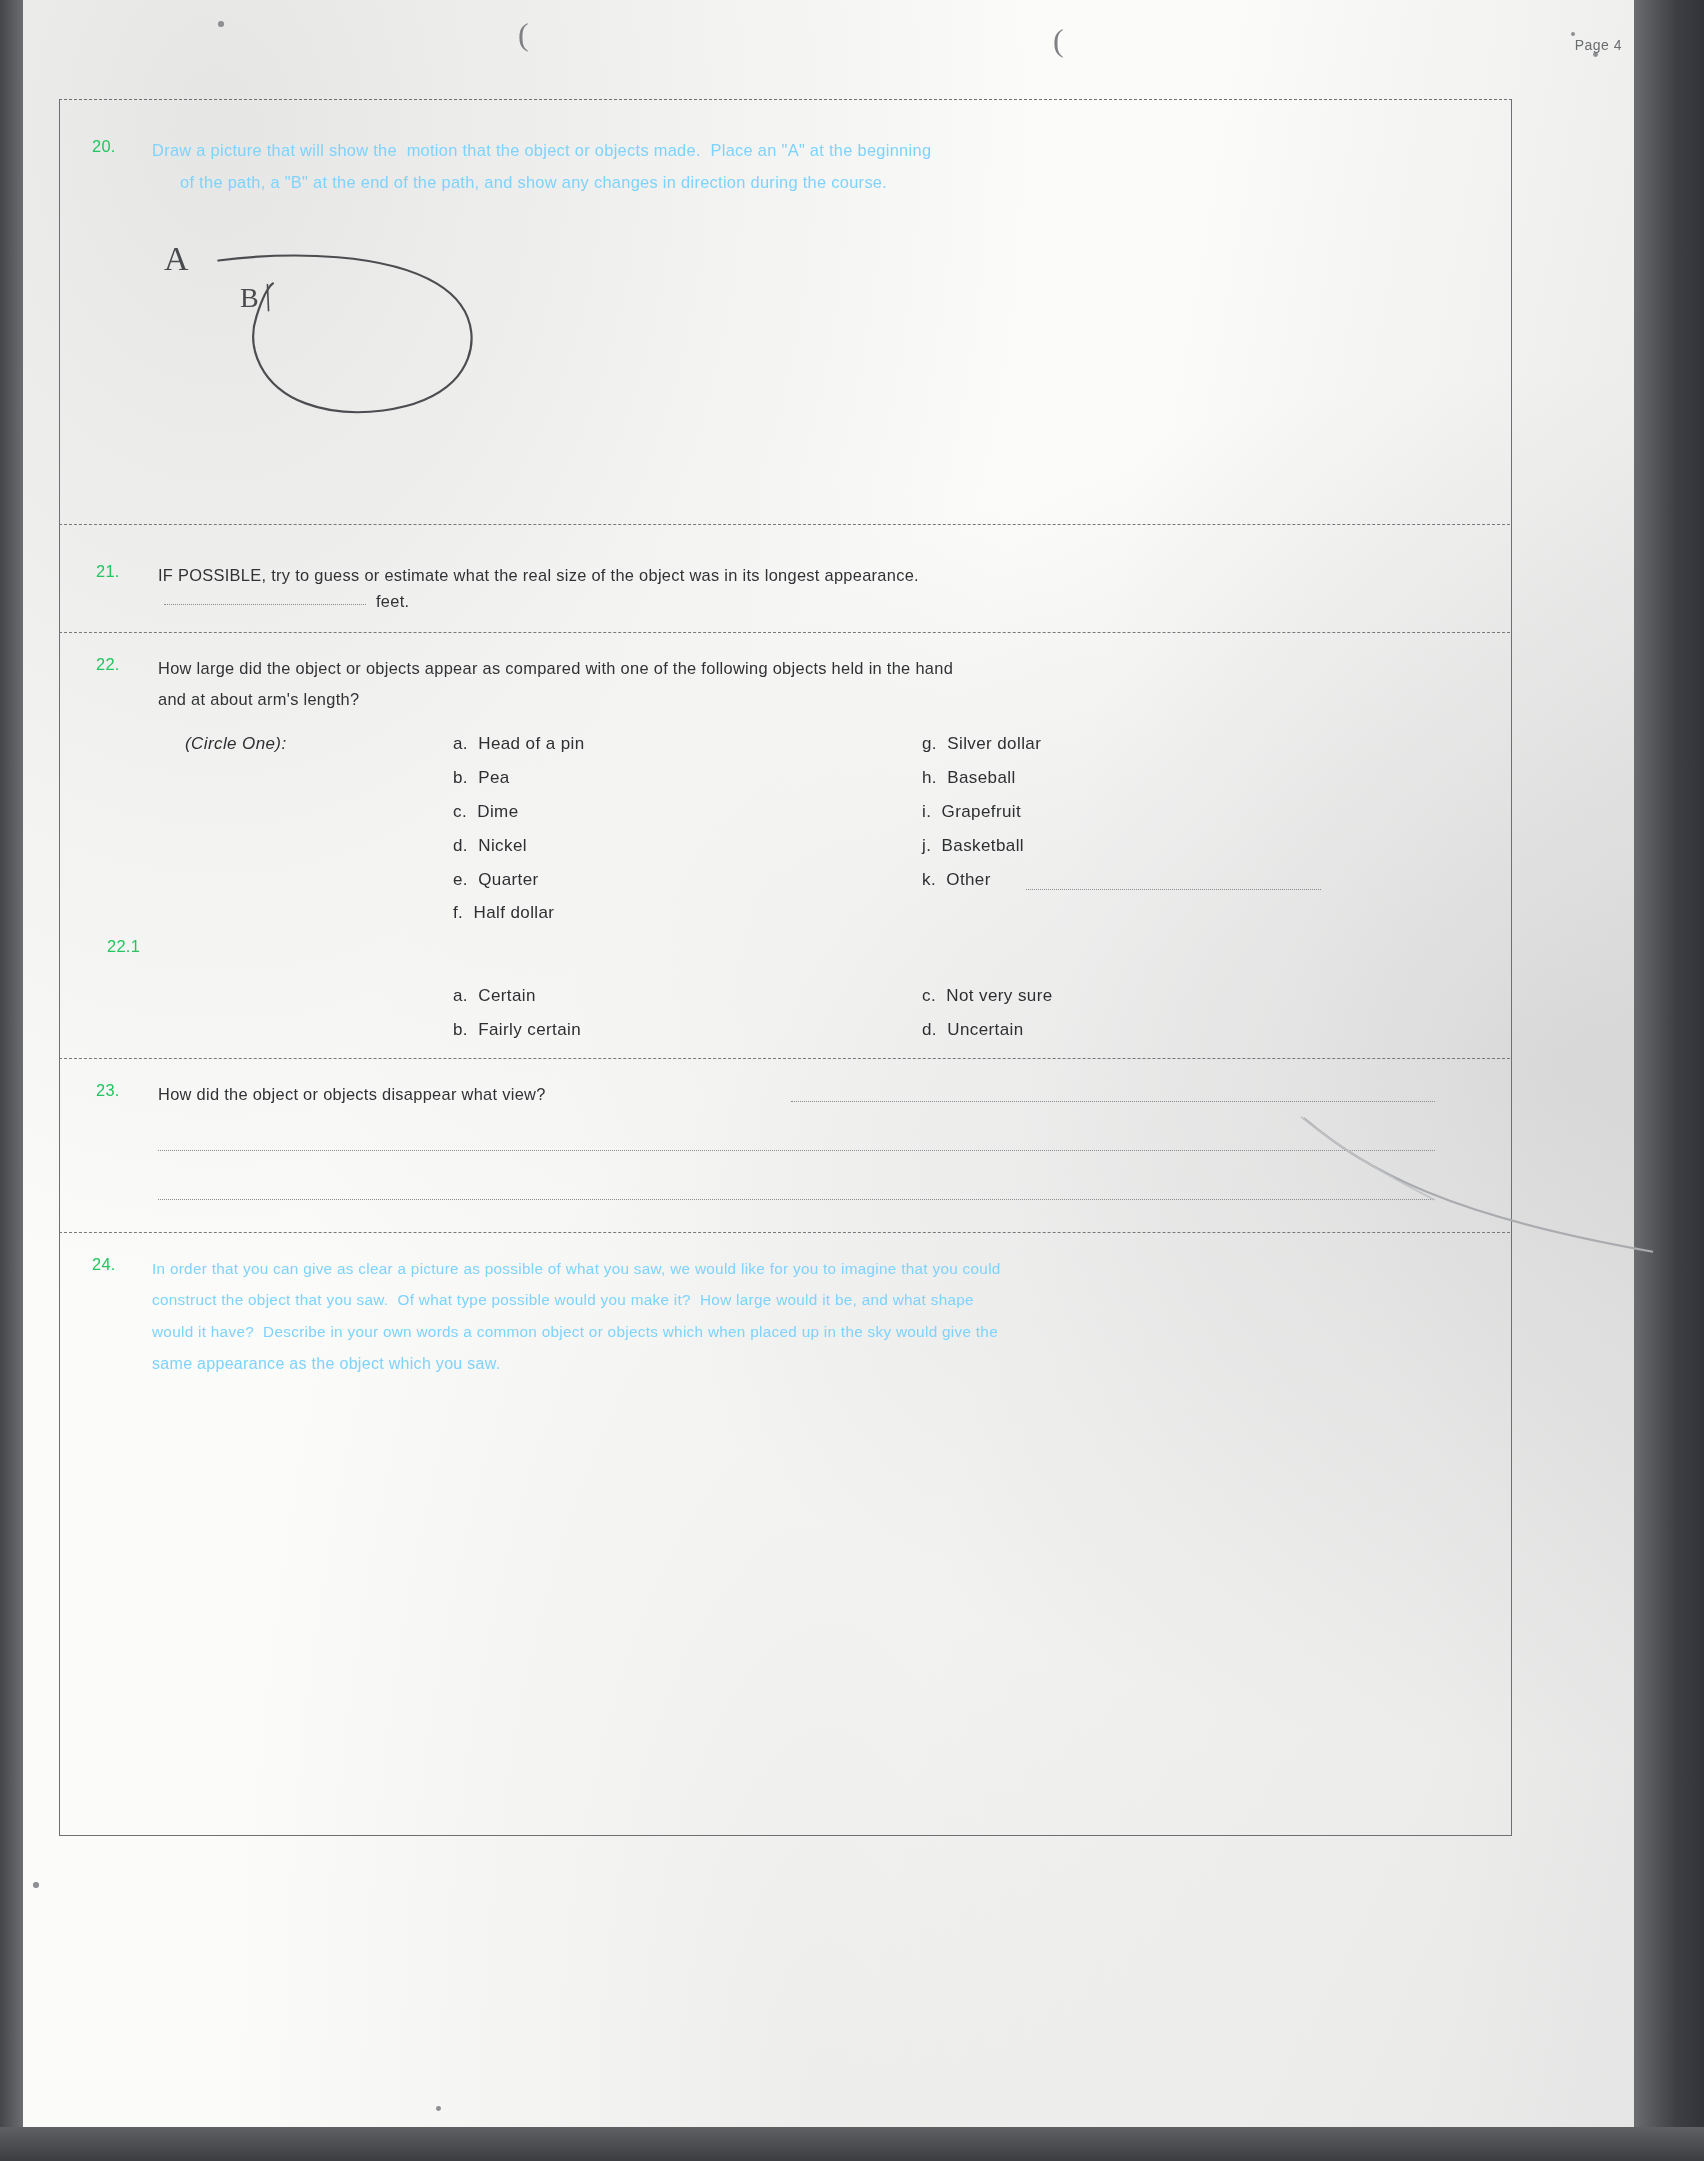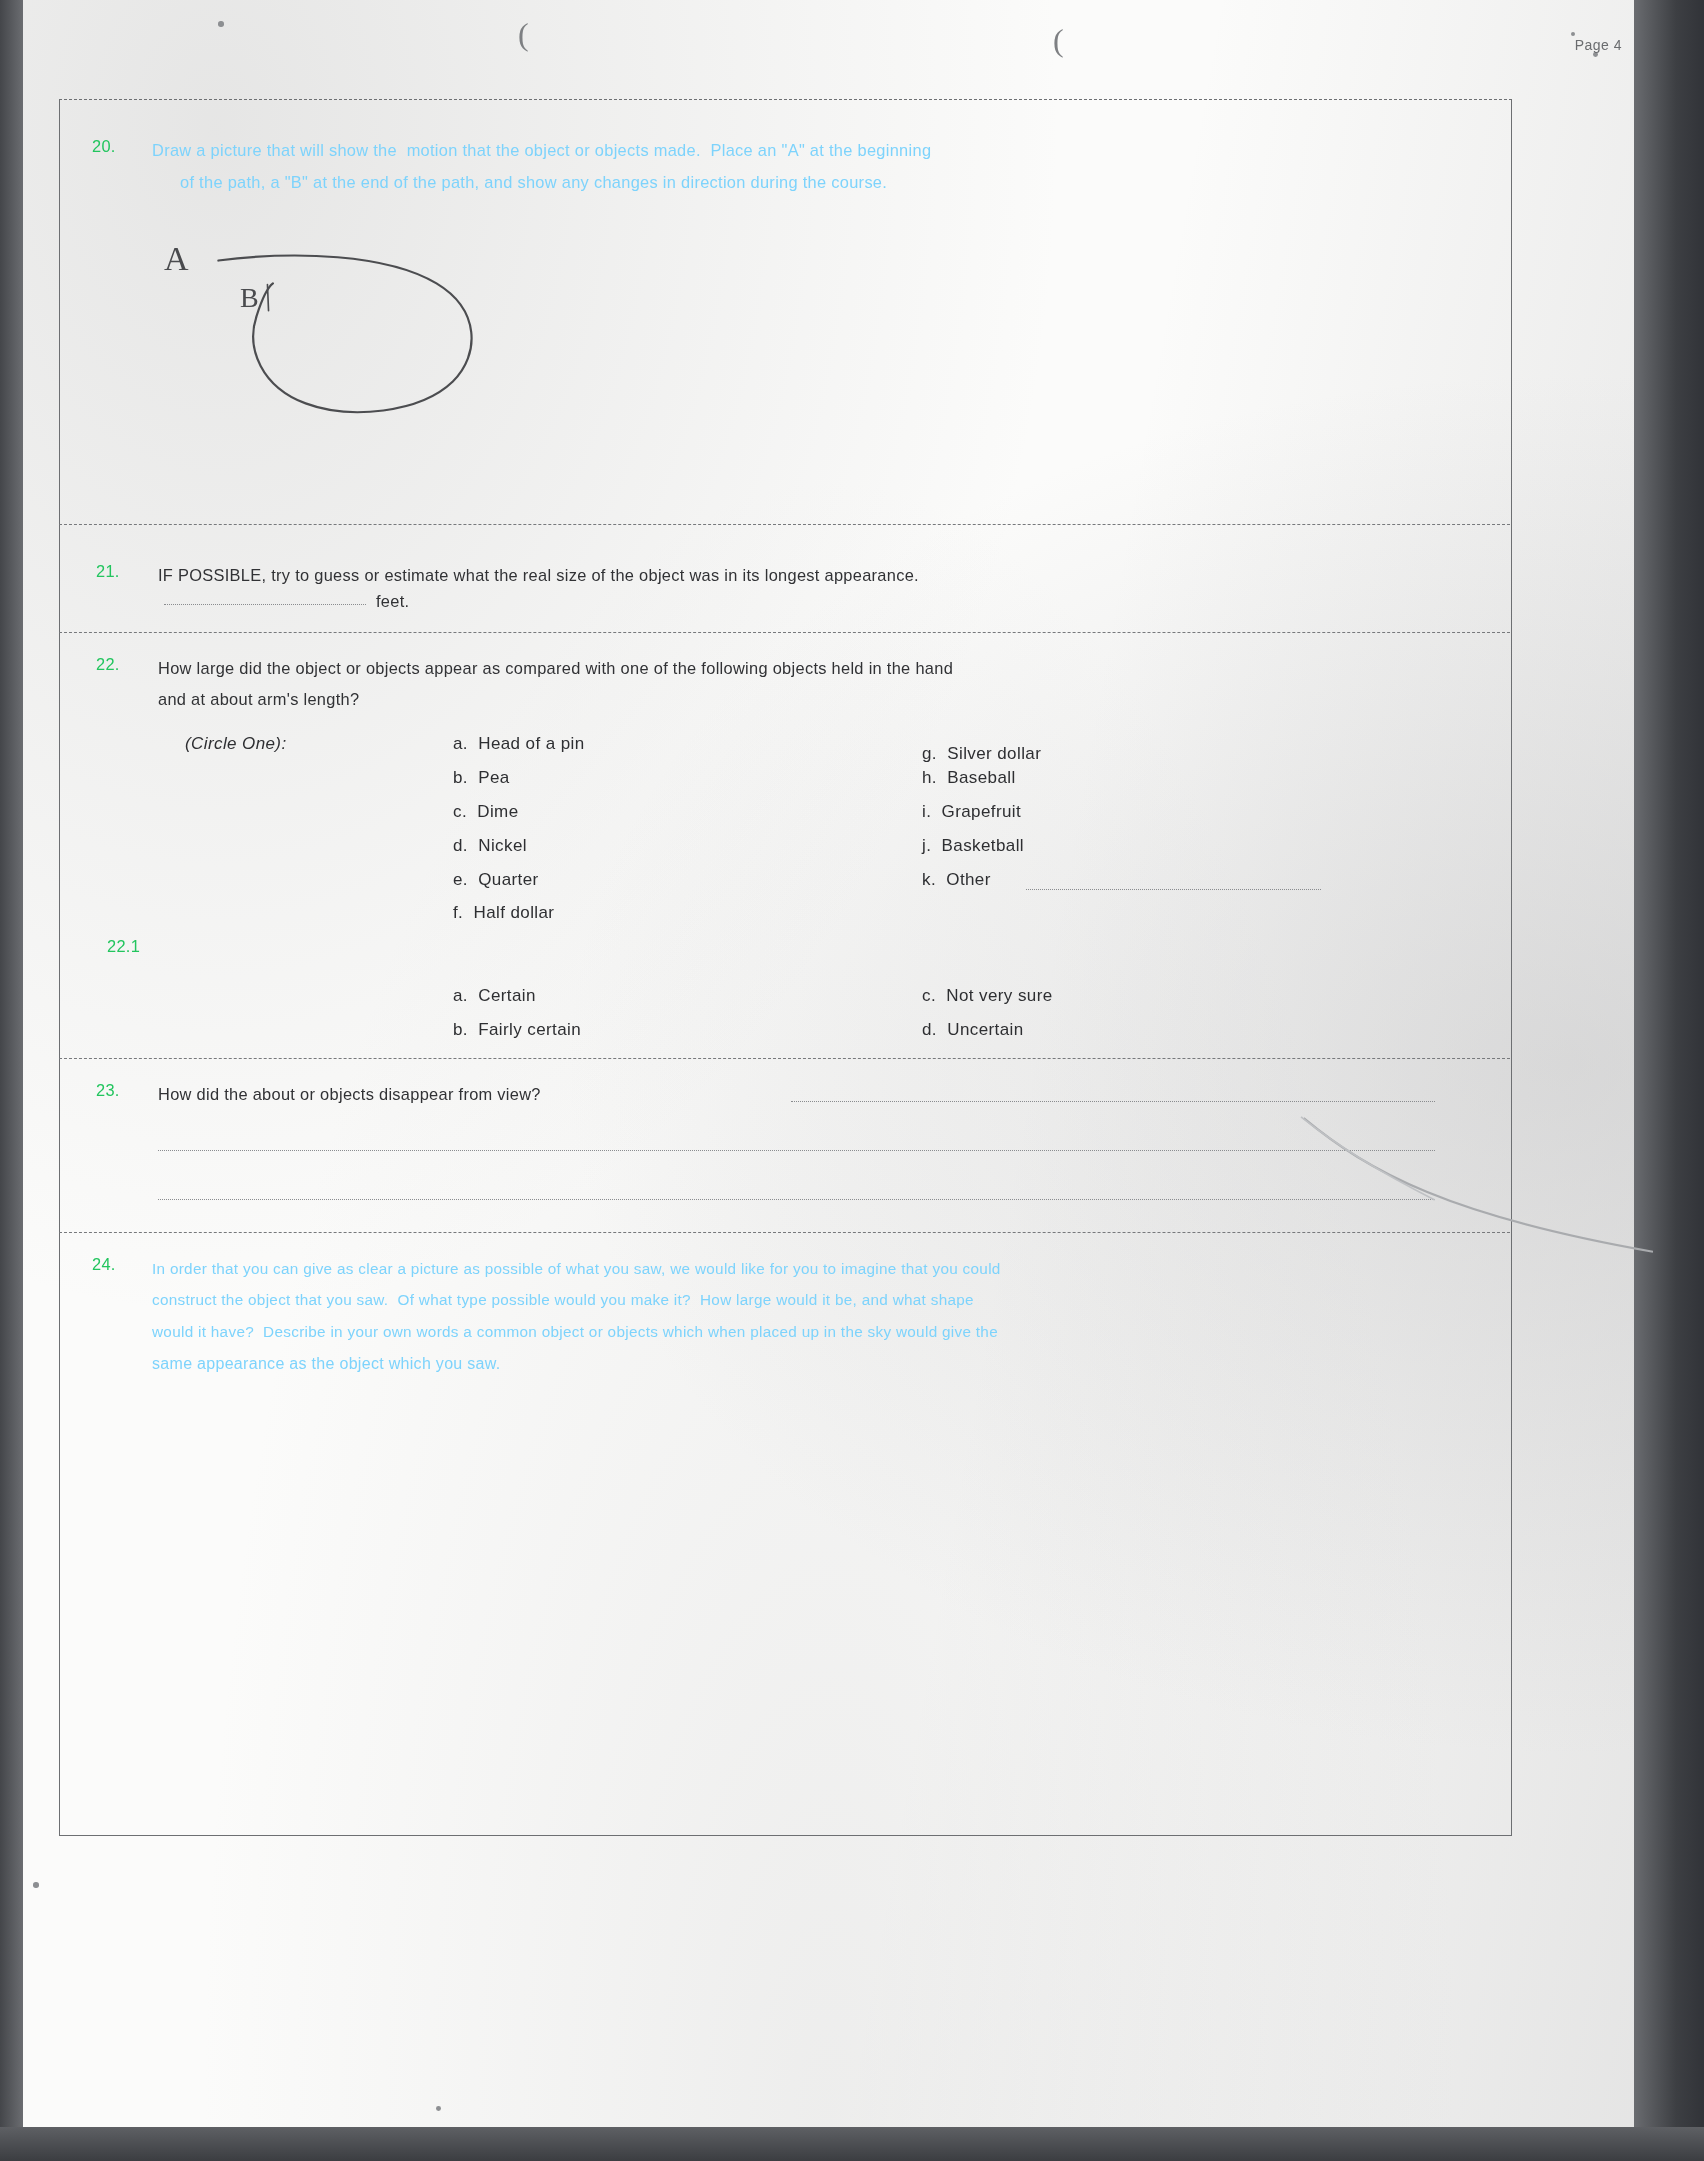--- a/index.html
+++ b/index.html
@@ -208,38 +208,38 @@
 
   <div class="txt opt ital" style="left:185px; top:734px;">(Circle One):</div>
 
   <div class="txt opt" style="left:453px; top:734px;">a.  Head of a pin</div>
   <div class="txt opt" style="left:453px; top:768px;">b.  Pea</div>
   <div class="txt opt" style="left:453px; top:802px;">c.  Dime</div>
   <div class="txt opt" style="left:453px; top:836px;">d.  Nickel</div>
   <div class="txt opt" style="left:453px; top:870px;">e.  Quarter</div>
   <div class="txt opt" style="left:453px; top:903px;">f.  Half dollar</div>
 
-  <div class="txt opt" style="left:922px; top:734px;margin-top:10px;">g.  Silver dollar</div>
+  <div class="txt opt" style="left:922px; top:734px;">g.  Silver dollar</div>
   <div class="txt opt" style="left:922px; top:768px;">h.  Baseball</div>
   <div class="txt opt" style="left:922px; top:802px;">i.  Grapefruit</div>
   <div class="txt opt" style="left:922px; top:836px;">j.  Basketball</div>
   <div class="txt opt" style="left:922px; top:870px;">k.  Other</div>
   <div class="blank-ul" style="left:1026px; top:889px; width:295px;"></div>
 
   <div class="txt num" style="left:107px; top:937px;">22.1</div>
 
   <div class="txt opt" style="left:453px; top:986px;">a.  Certain</div>
   <div class="txt opt" style="left:453px; top:1020px;">b.  Fairly certain</div>
   <div class="txt opt" style="left:922px; top:986px;">c.  Not very sure</div>
   <div class="txt opt" style="left:922px; top:1020px;">d.  Uncertain</div>
 
   <div class="hr-dash" style="top:1058px;"></div>
 
   <div class="txt num" style="left:96px; top:1081px;">23.</div>
-  <div class="txt q" style="left:158px; top:1081px;">How did the about or objects disappear from view?</div>
+  <div class="txt q" style="left:158px; top:1081px;">How did the object or objects disappear what view?</div>
   <div class="blank-ul" style="left:791px; top:1101px; width:644px;"></div>
   <div class="blank-ul" style="left:158px; top:1150px; width:1277px;"></div>
   <div class="blank-ul" style="left:158px; top:1199px; width:1277px;"></div>
 
   <svg id="scratch" viewBox="0 0 700 300" width="382" height="164">
     <path d="M60 20 C 180 120, 330 200, 700 265" fill="none" stroke="#a9abae" stroke-width="4"></path>
     <path d="M55 18 C 120 70, 200 120, 300 170" fill="none" stroke="#bfc1c4" stroke-width="3"></path>
   </svg>
 
   <div class="hr-dash" style="top:1232px;"></div>

